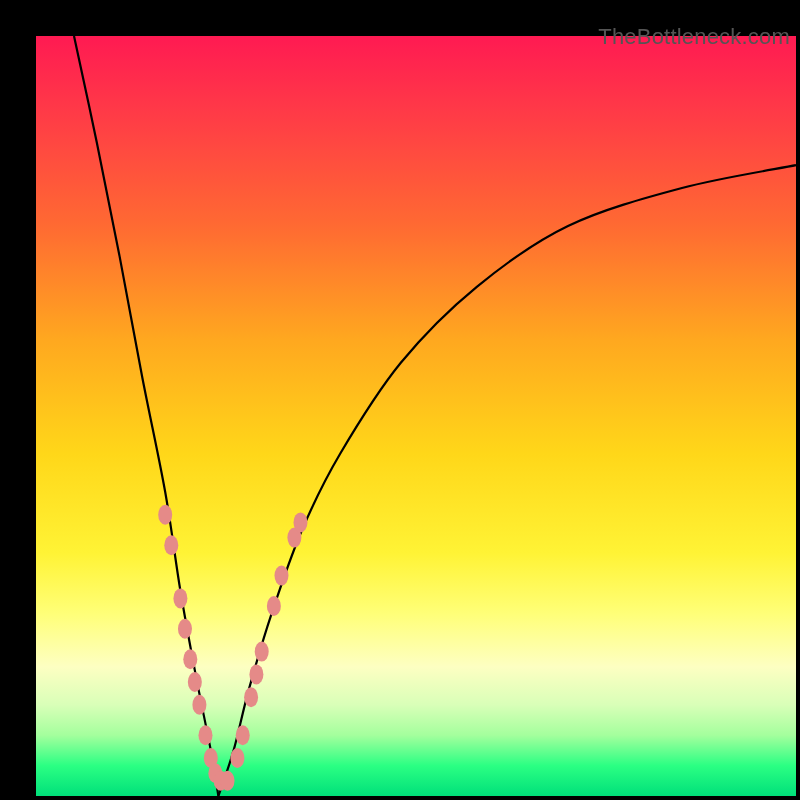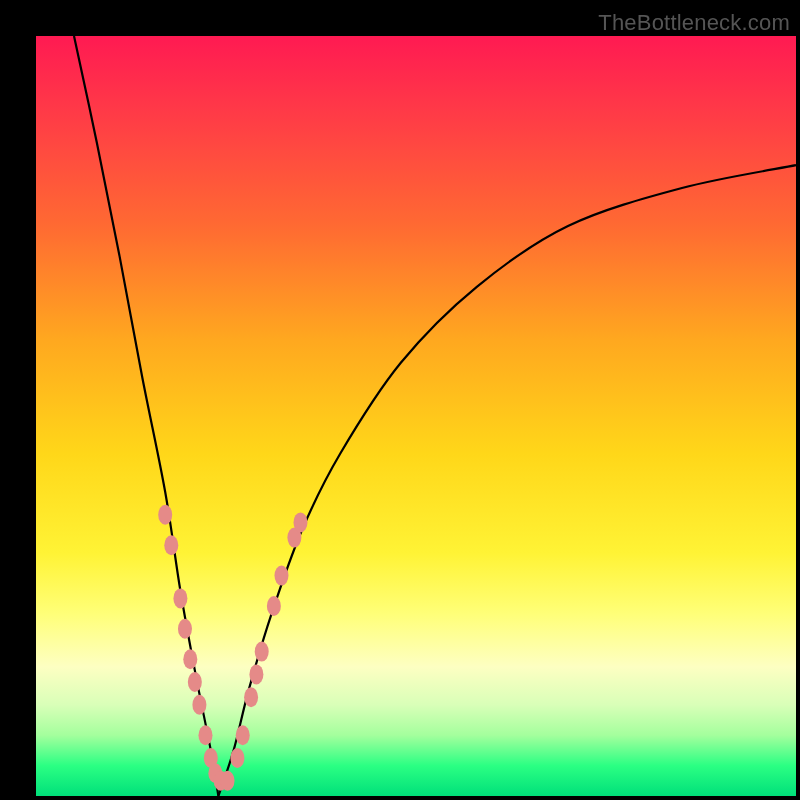--- a/index.html
+++ b/index.html
@@ -35,21 +35,21 @@
       #ffff78 76%,
       #fdffc2 83%,
       #d9ffb8 88%,
       #a4ff9d 92%,
       #2bff83 96%,
       #00e07a 100%
     );
   }
   .attribution {
     position: absolute;
-    top: 10px;
+    top: 24px;
     right: 10px;
     color: #555;
     font-size: 22px;
     font-weight: 500;
     letter-spacing: 0.2px;
   }
   svg.curves {
     position: absolute;
     left: 0;
     top: 0;

